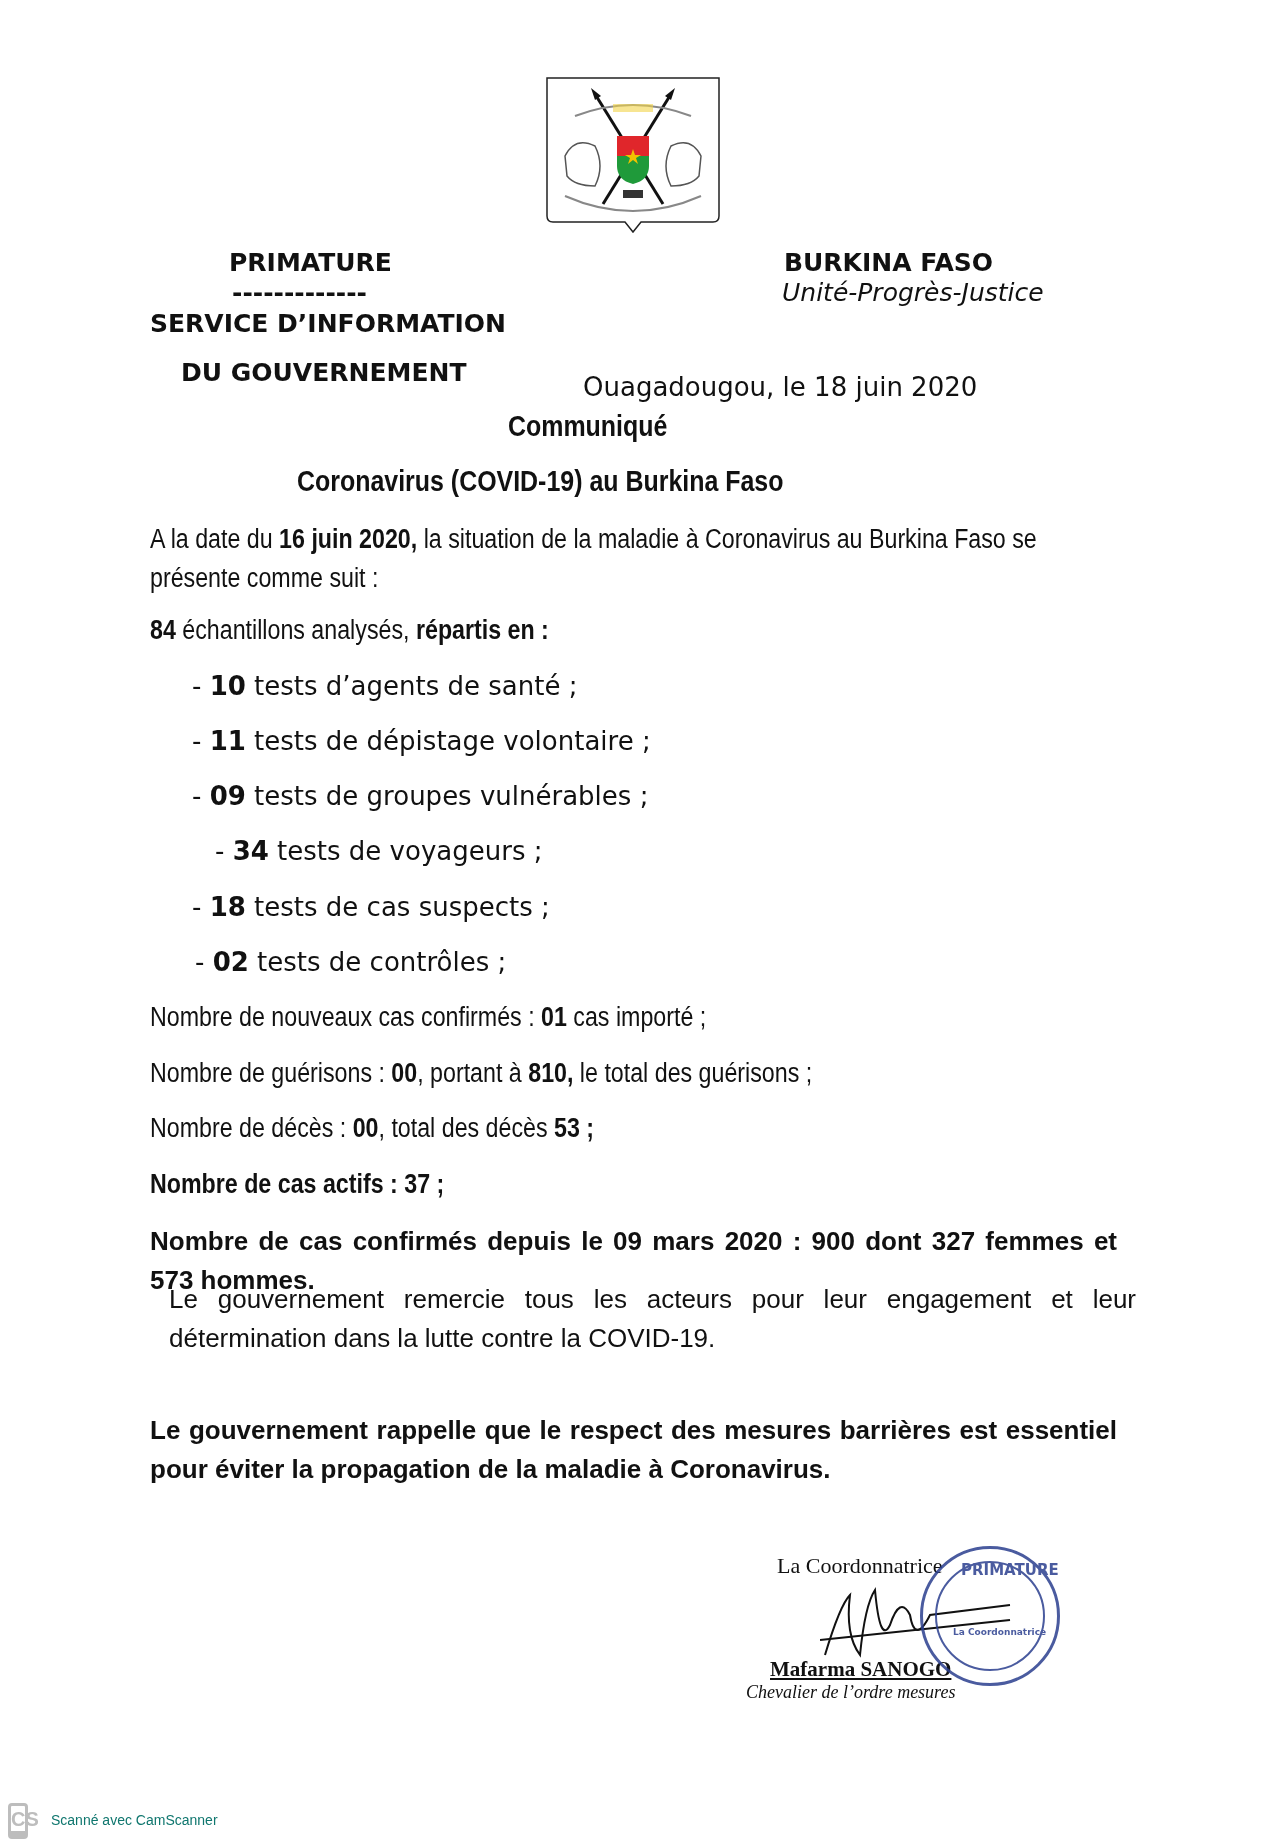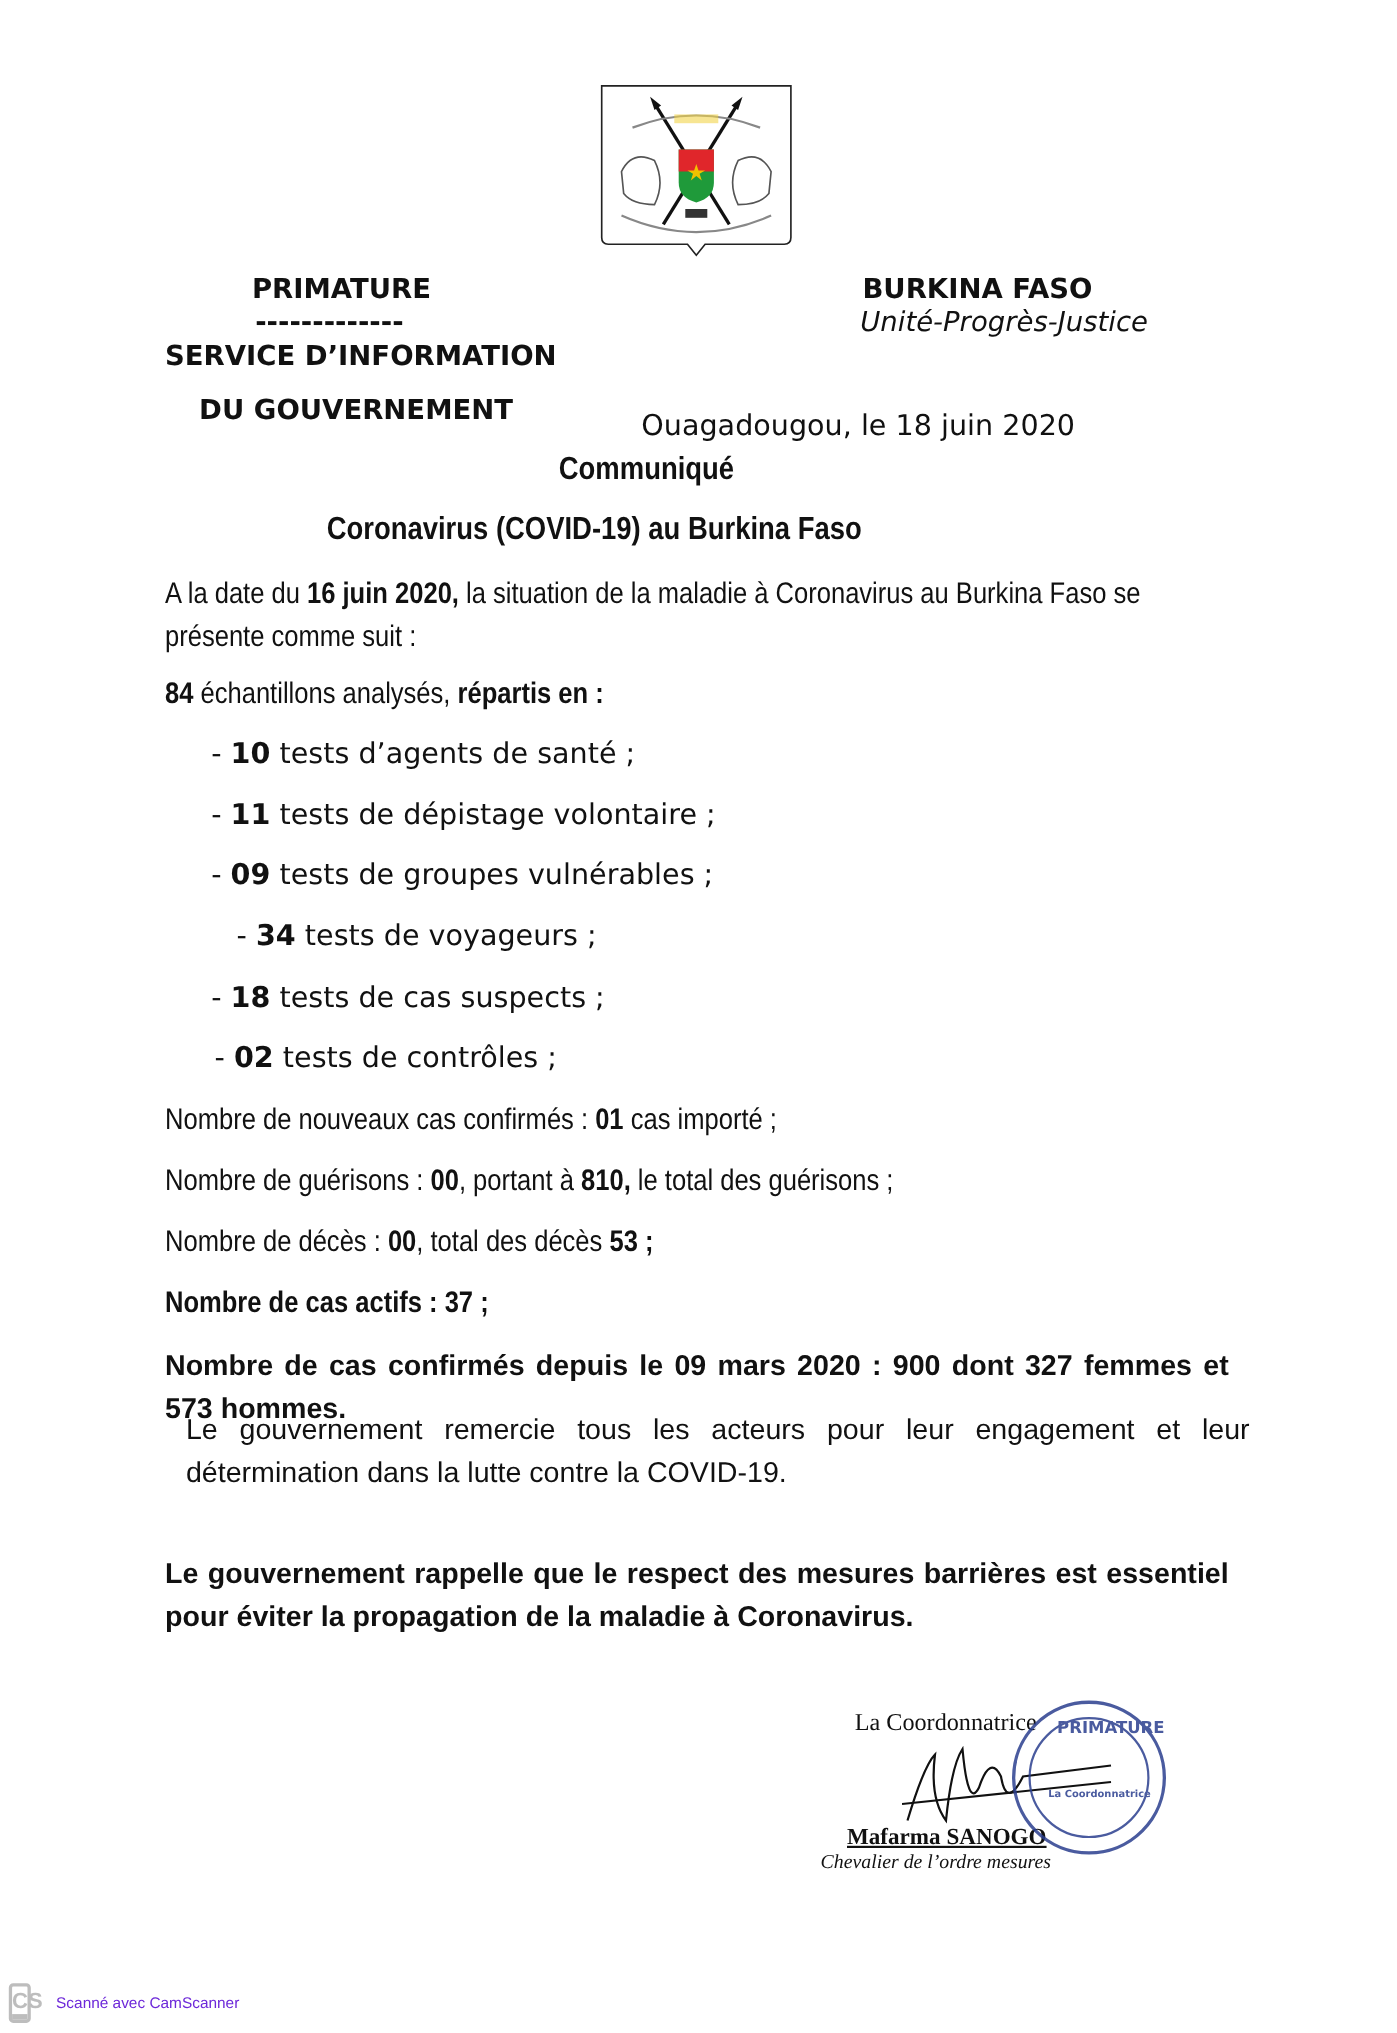--- a/index.html
+++ b/index.html
@@ -92,13 +92,13 @@
   <div class="abs sig" style="left:770px; top:1657px; font-size:21px; font-weight:bold; text-decoration:underline;">Mafarma SANOGO</div>
   <div class="abs sig" style="left:746px; top:1682px; font-size:18px; font-style:italic;">Chevalier de l’ordre mesures</div>
   <div class="abs" style="left:920px; top:1546px; width:140px; height:140px; border:3px solid #2b3f8f; border-radius:50%; box-sizing:border-box; opacity:0.85;">
     <div style="position:absolute; left:12px; top:12px; right:12px; bottom:12px; border:2px solid #2b3f8f; border-radius:50%;"></div>
     <div class="abs" style="left:38px; top:12px; font-size:15px; font-weight:bold; color:#2b3f8f;">PRIMATURE</div>
     <div class="abs" style="left:30px; top:78px; font-size:9px; font-weight:bold; color:#2b3f8f;">La Coordonnatrice</div>
   </div>
 </div>
 
 <div class="cs-icon">CS</div>
-<div class="abs" style="left:51px; top:1812px; font-size:14px; color:#6d28d9; font-family:'Liberation Sans', sans-serif;">Scanné avec CamScanner</div>
+<div class="abs" style="left:51px; top:1812px; font-size:14px; color:#0f766e; font-family:'Liberation Sans', sans-serif;">Scanné avec CamScanner</div>
 
 </body></html>

